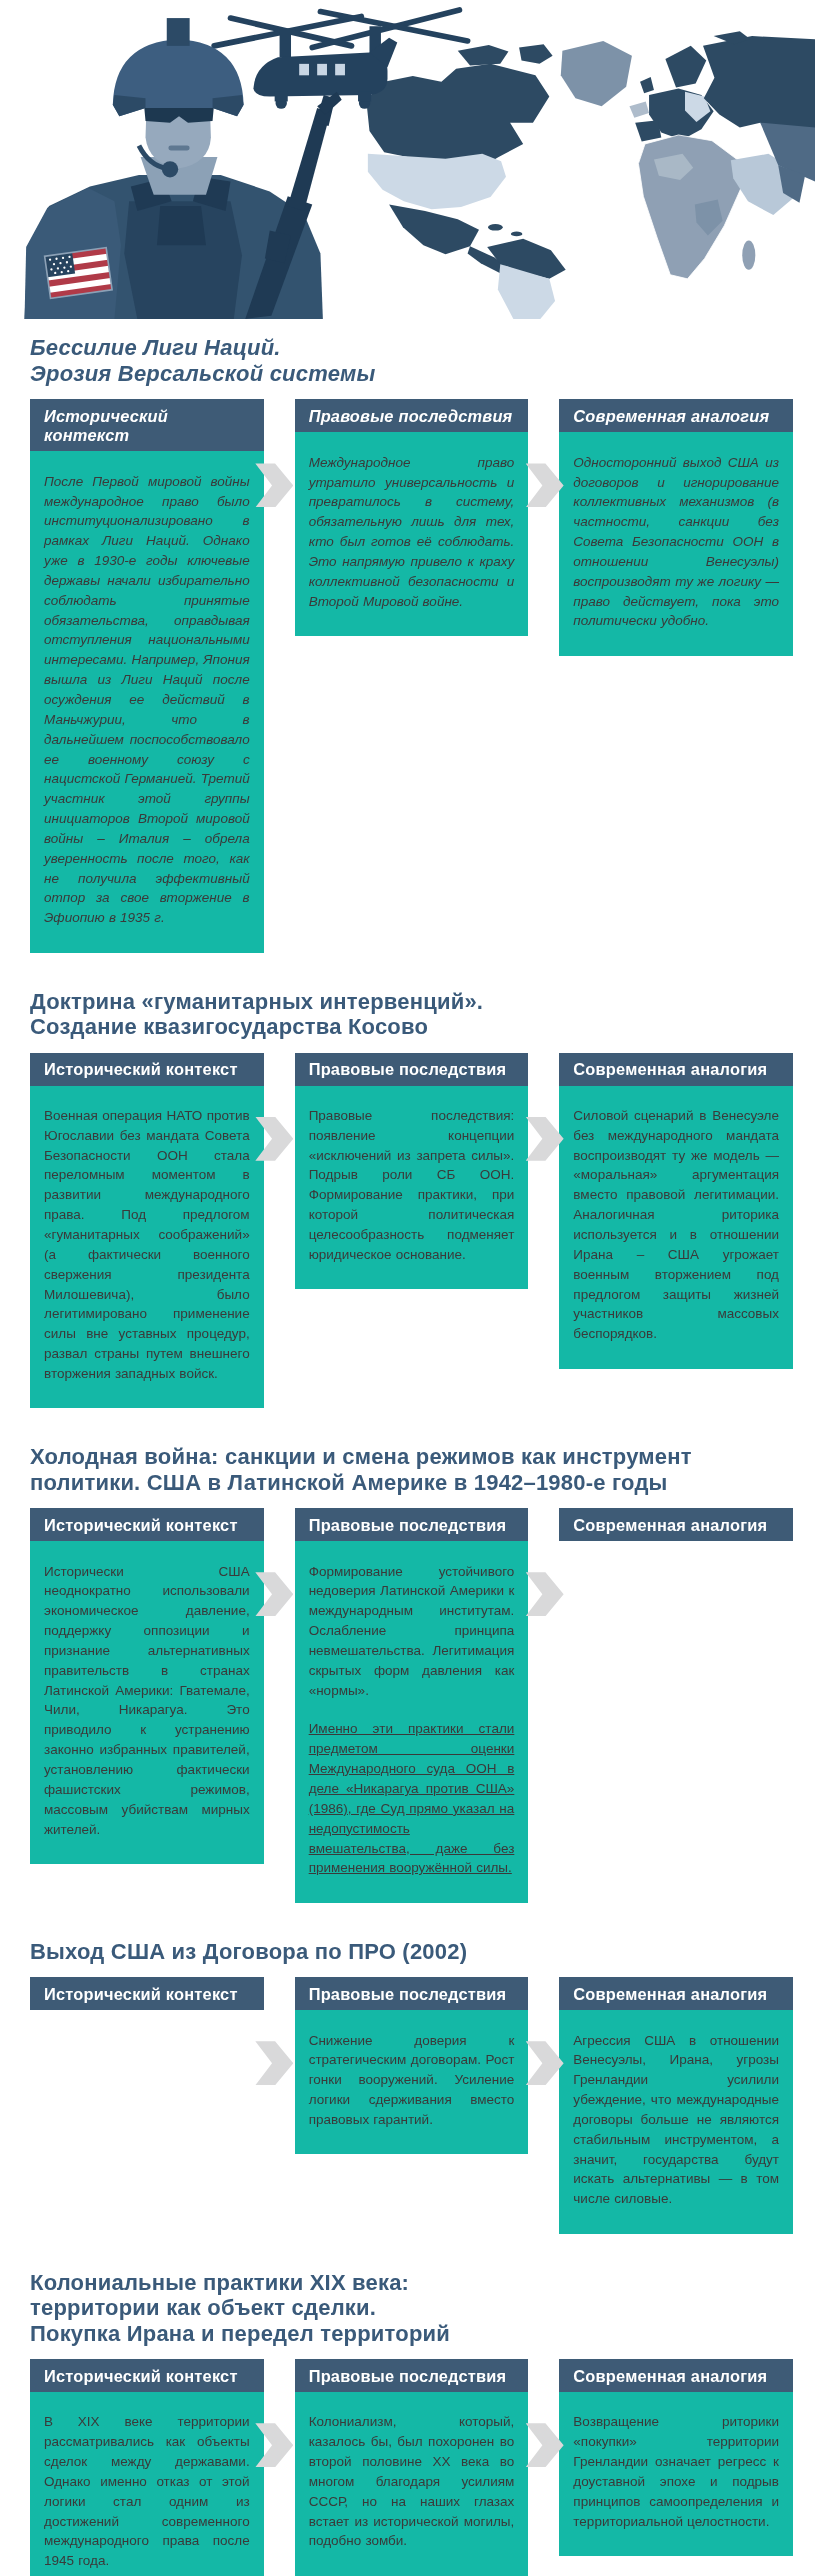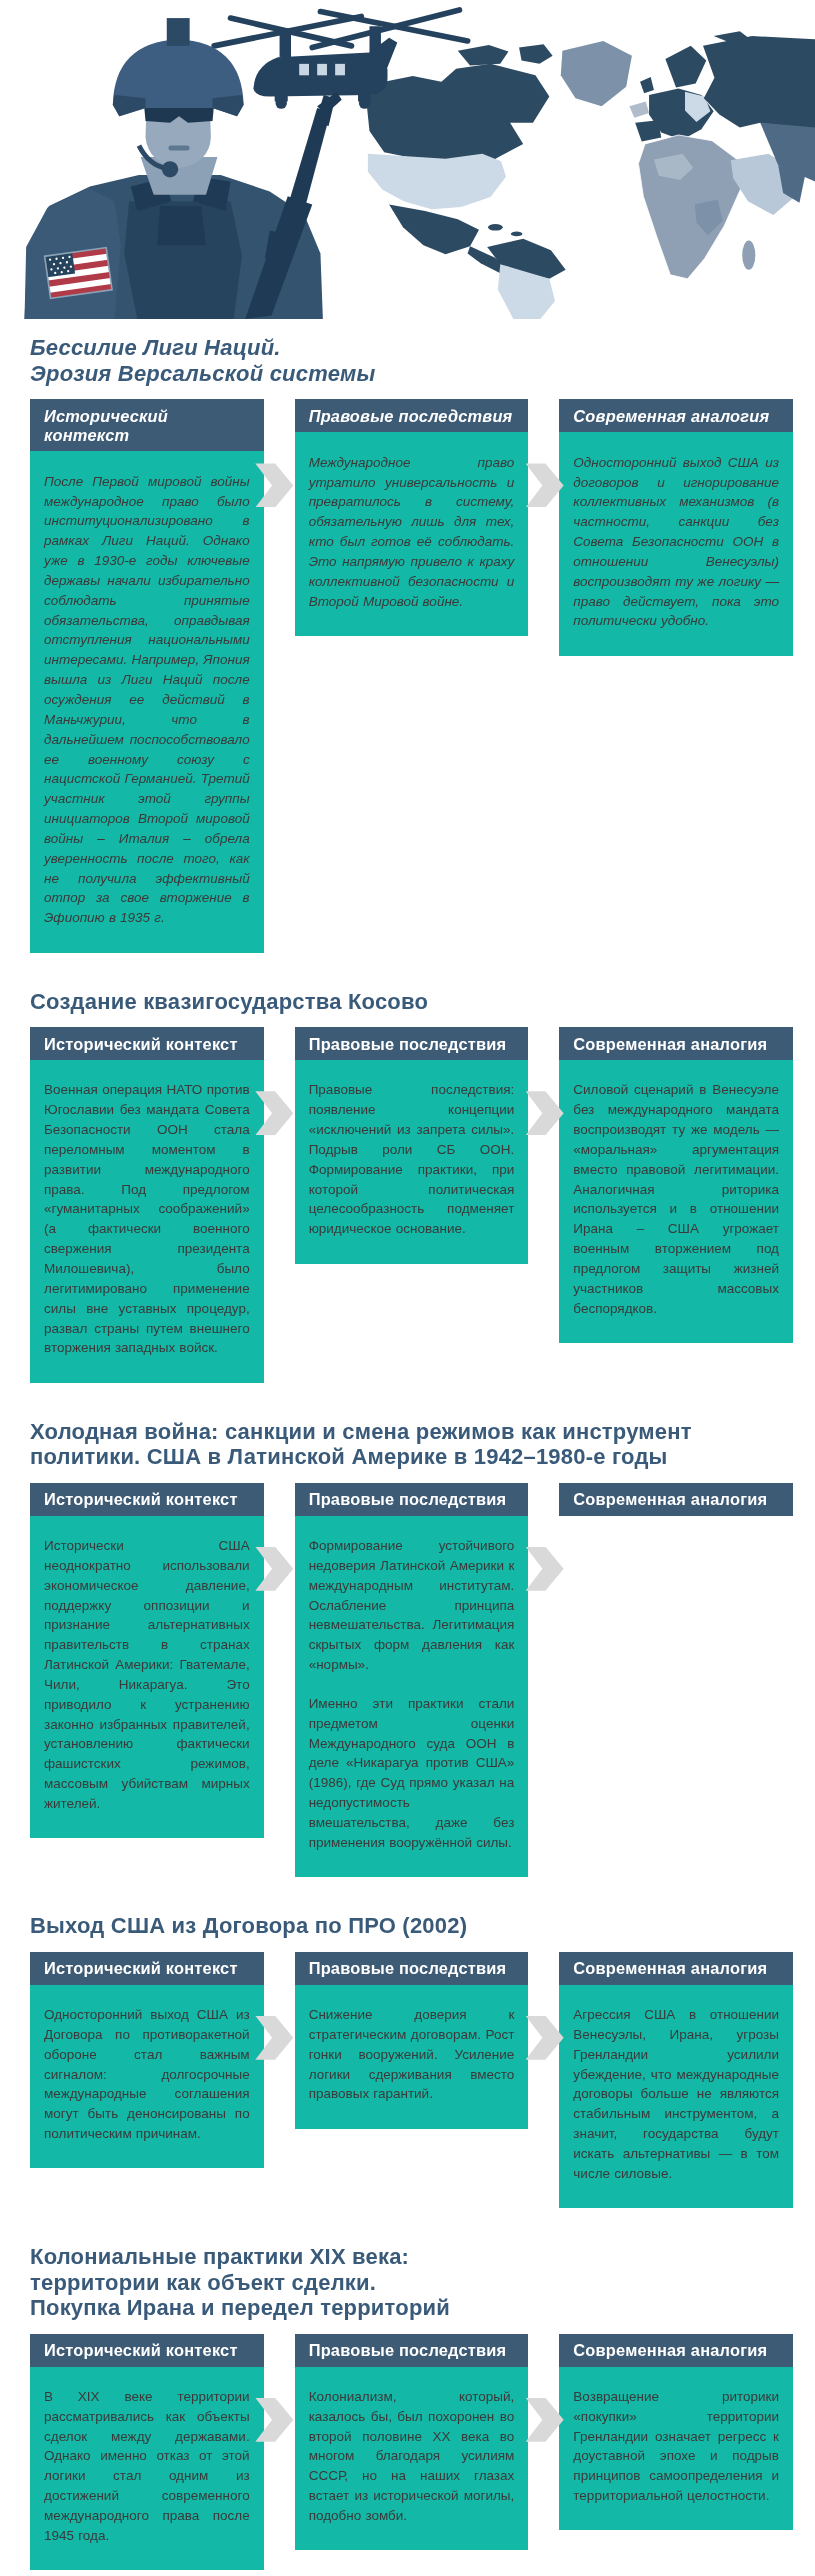--- a/index.html
+++ b/index.html
@@ -44,21 +44,21 @@
   }
   .col-body p{
     margin:0;
     font-size:13.5px;
     line-height:1.47;
     text-align:justify;
     hyphens:auto;
     -webkit-hyphens:auto;
     word-spacing:0.4px;
   }
-  .col-body p + p{margin-top:19px;}
+  .col-body p + p{margin-top:19px;text-decoration:underline;}
   .arrow{
     position:absolute;
     top:64px;
     width:38px;height:44px;
     background:#d9d9da;
     clip-path:polygon(0 0,52% 0,100% 50%,52% 100%,0 100%,44% 50%);
   }
   .arrow.a1{left:calc(33.333% - 29px);}
   .arrow.a2{left:calc(66.666% - 13px);}
 </style>
@@ -220,20 +220,21 @@
           <p>Односторонний выход США из договоров и игнорирование коллективных механизмов (в частности, санкции без Совета Безопасности ООН в отношении Венесуэлы) воспроизводят ту же логику — право действует, пока это политически удобно.</p>
         </div>
       </div>
       <div class="arrow a1"></div>
       <div class="arrow a2"></div>
     </div>
   </section>
 
   <section class="block">
     <h2 class="title">
+      <span class="tl">Доктрина «гуманитарных интервенций».</span>
       <span class="tl">Создание квазигосударства Косово</span>
     </h2>
     <div class="cols">
       <div class="col">
         <div class="col-head">Исторический контекст</div>
         <div class="col-body">
           <p>Военная операция НАТО против Югославии без мандата Совета Безопасности ООН стала переломным моментом в развитии международного права. Под предлогом «гуманитарных соображений» (а фактически военного свержения президента Милошевича), было легитимировано применение силы вне уставных процедур, развал страны путем внешнего вторжения западных войск.</p>
         </div>
       </div>
       <div class="col">
@@ -280,23 +281,20 @@
     </div>
   </section>
 
   <section class="block">
     <h2 class="title">
       <span class="tl">Выход США из Договора по ПРО (2002)</span>
     </h2>
     <div class="cols">
       <div class="col">
         <div class="col-head">Исторический контекст</div>
-        <div class="col-body">
-          <p>Односторонний выход США из Договора по противоракетной обороне стал важным сигналом: долгосрочные международные соглашения могут быть денонсированы по политическим причинам.</p>
-        </div>
       </div>
       <div class="col">
         <div class="col-head">Правовые последствия</div>
         <div class="col-body">
           <p>Снижение доверия к стратегическим договорам. Рост гонки вооружений. Усиление логики сдерживания вместо правовых гарантий.</p>
         </div>
       </div>
       <div class="col">
         <div class="col-head">Современная аналогия</div>
         <div class="col-body">

